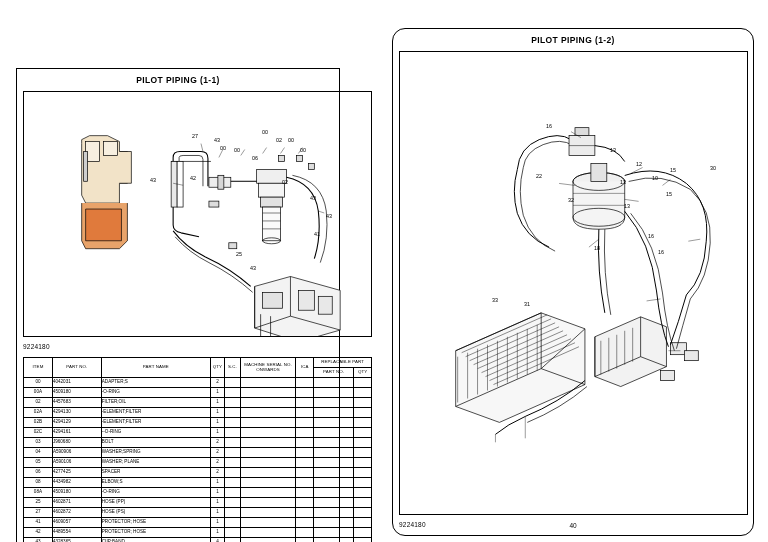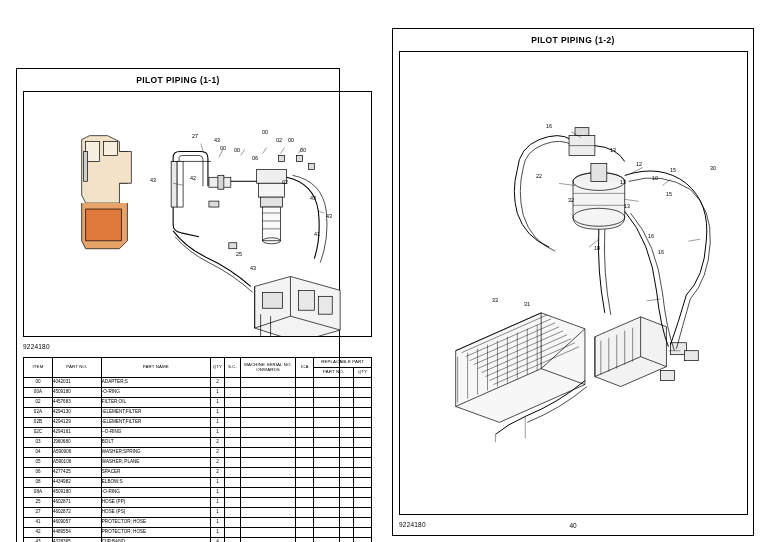--- a/index.html
+++ b/index.html
@@ -32,20 +32,21 @@
     top: 28px;
     width: 324px;
     height: 508px;
     margin-top: 40px;
   }
   .sheet-right {
     left: 392px;
     top: 28px;
     width: 362px;
     height: 508px;
+    border-radius: 13px;
   }
   .sheet-title {
     position: absolute;
     top: 6px;
     left: 0;
     width: 100%;
     text-align: center;
     font-size: 8.5px;
     font-weight: bold;
     letter-spacing: 0.4px;

